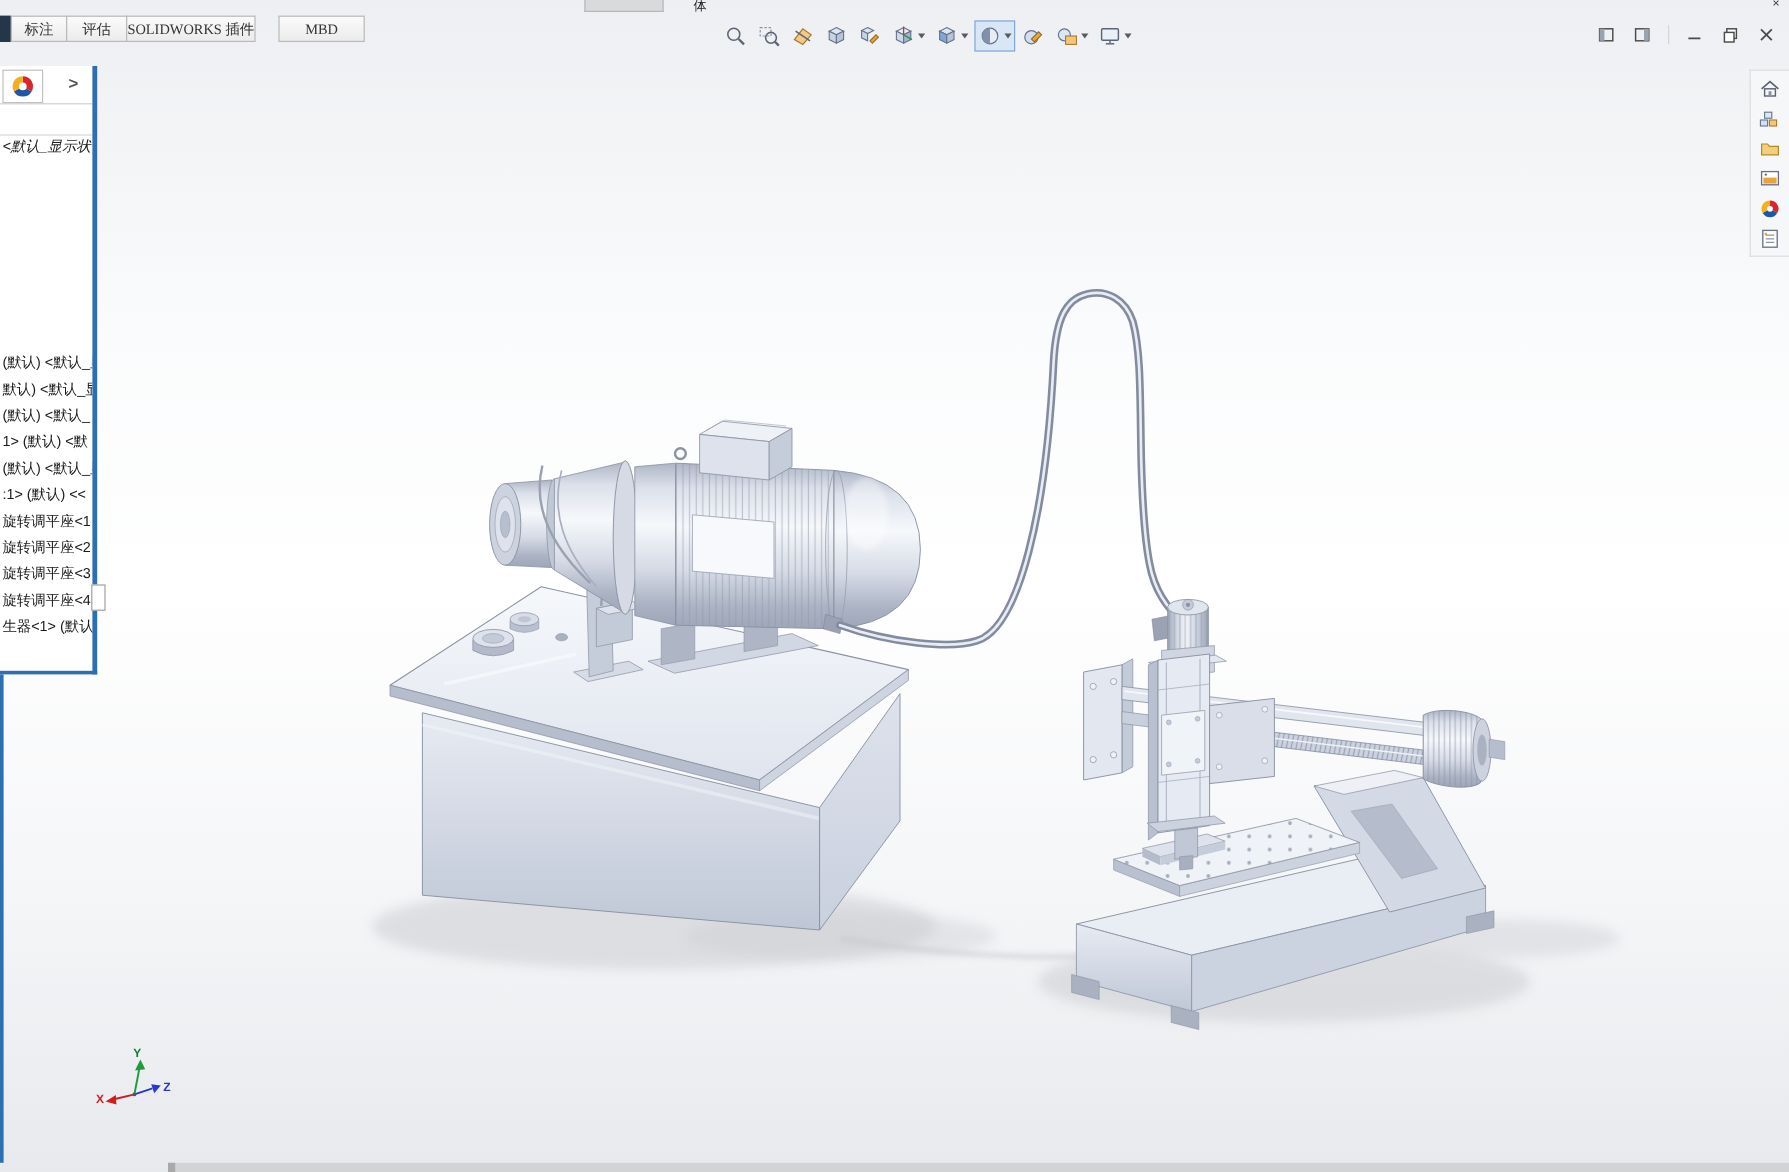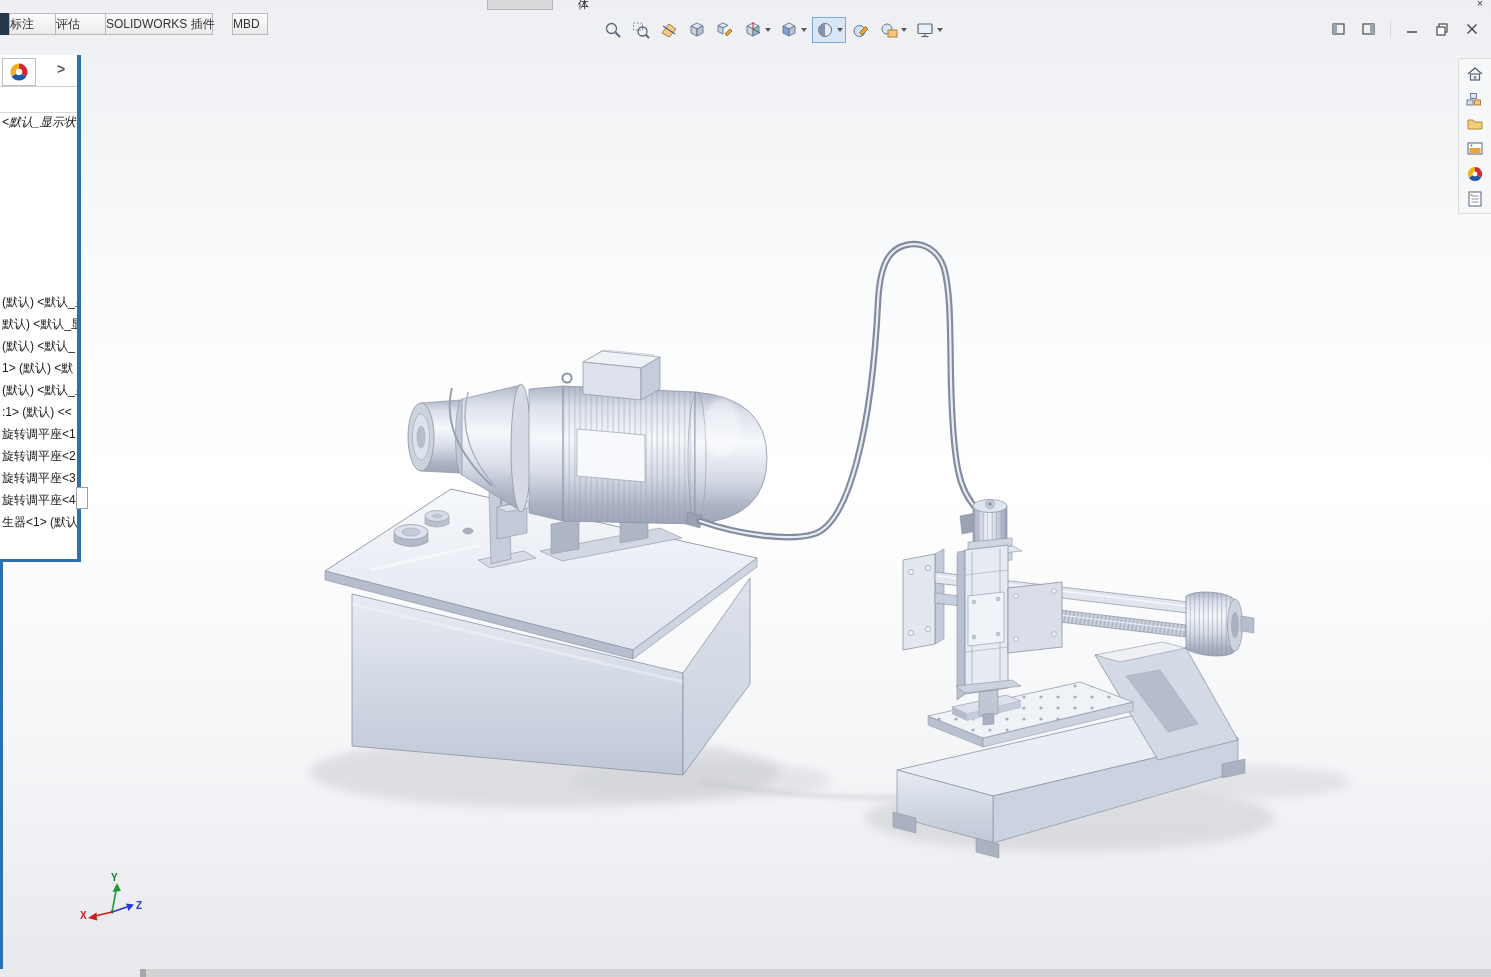--- a/index.html
+++ b/index.html
@@ -7,23 +7,23 @@
        font-family:"Liberation Sans","DejaVu Sans",sans-serif;color:#222;}
   .abs{position:absolute;}
   
   #viewport{left:0;top:0;width:1491px;height:977px;z-index:0;}
   
   .topstrip-btn{left:487px;top:0;width:66px;height:10px;background:#d9dadb;border:1px solid #b5b5b5;border-top:none;box-sizing:border-box;z-index:3;}
   .topstrip-text{left:578px;top:-3px;font-size:11px;color:#222;z-index:3;}
   .topstrip-close{left:1477px;top:-2px;font-size:10px;color:#333;z-index:3;}
   .corner-block{left:0;top:13px;width:9px;height:22px;background:#23364a;z-index:3;}
   
-  .cmd-tab{top:13px;height:22px;display:flex;align-items:center;
+  .cmd-tab{top:13px;height:22px;display:flex;align-items:center;justify-content:center;
     font-size:12px;color:#333;background:linear-gradient(#fbfbfb,#ebebeb);
-    border:1px solid #b9b9b9;box-sizing:border-box;z-index:3;white-space:nowrap;}
+    border:1px solid #b9b9b9;box-sizing:border-box;z-index:3;white-space:nowrap;font-family:Liberation Serif, serif;}
   
   #headsup{left:600px;top:16px;height:28px;display:flex;align-items:center;gap:2px;z-index:3;}
   .hub{height:26px;padding:0 2px;display:flex;align-items:center;border:1px solid transparent;box-sizing:border-box;background:transparent;}
   .hub.selected{background:#d9e6f5;border-color:#7fa8d4;}
   .drop{width:0;height:0;border-left:3.5px solid transparent;border-right:3.5px solid transparent;border-top:4px solid #5a5a5a;margin-left:2px;}
   
   #wincontrols{right:10px;top:20px;display:flex;gap:12px;align-items:center;z-index:3;}
   .wc{width:18px;height:18px;display:flex;align-items:center;justify-content:center;}
   .wc-sep{width:1px;height:16px;background:#d5d5d5;}
   
@@ -292,21 +292,21 @@
 
 <div class="abs cmd-tab" style="left:9px;width:47px;">
     <span>标注</span>
   </div>
 <div class="abs cmd-tab" style="left:55px;width:51px;">
     <span>评估</span>
   </div>
 <div class="abs cmd-tab" style="left:105px;width:108px;">
     <span>SOLIDWORKS 插件</span>
   </div>
-<div class="abs cmd-tab" style="left:232px;width:36px;">
+<div class="abs cmd-tab" style="left:232px;width:72px;">
     <span>MBD</span>
   </div>
 
 <div id="headsup" class="abs">
   <div class="hub">
     <svg width="20" height="20">
         <circle cx="8.5" cy="8.5" r="5" fill="none" stroke="#5c6576" stroke-width="1.3"></circle>
         <line x1="12.5" y1="12.5" x2="17" y2="17" stroke="#5c6576" stroke-width="2"></line>
       </svg>
   </div>

